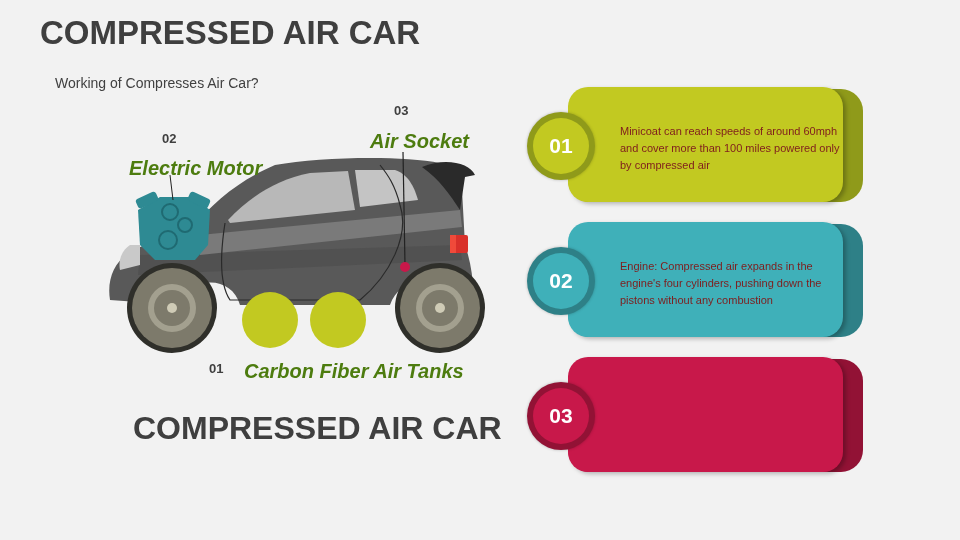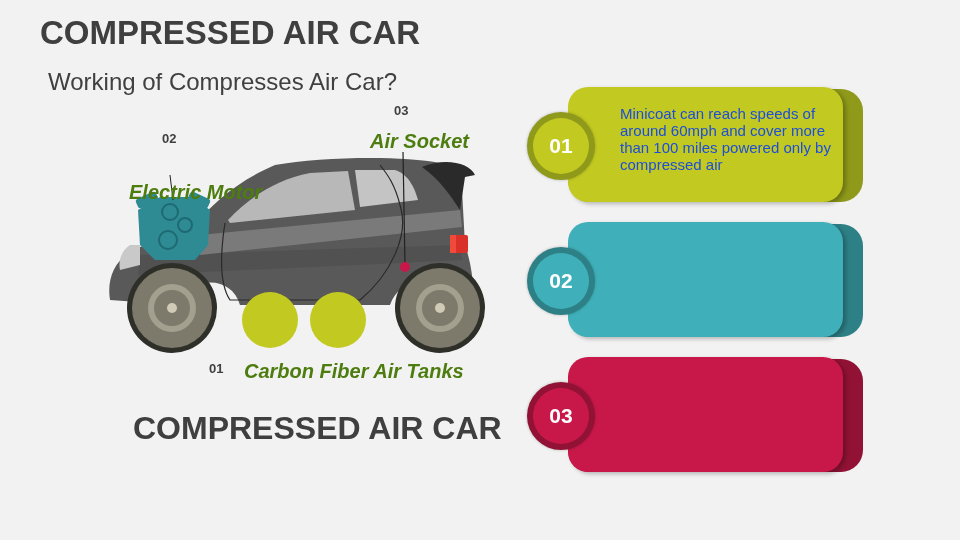--- a/index.html
+++ b/index.html
@@ -9,21 +9,21 @@
     font-family: "Liberation Sans", "DejaVu Sans", sans-serif;
     color: #404040;
   }
   .title {
     position: absolute; left: 40px; top: 14px;
     font-size: 33px; font-weight: bold; color: #3f3f3f; letter-spacing: 0px;
     margin: 0;
   }
   .subtitle {
     position: absolute; left: 40px; top: 60px;
-    font-size: 24px; color: #404040; margin: 8px;
+    font-size: 14px; color: #404040; margin: 15px;
   }
   .bottom-title {
     position: absolute; left: 133px; top: 410px;
     font-size: 32px; font-weight: bold; color: #3f3f3f;
   }
   .car-area { position: absolute; left: 100px; top: 95px; width: 400px; height: 300px; }
   .car-svg { position: absolute; left: 0; top: 0; }
   .lbl-num {
     position: absolute; font-size: 13px; font-weight: bold; color: #404040;
   }
@@ -48,22 +48,22 @@
     border-radius: 50%;
     box-shadow: 0 0 3px rgba(0,0,0,0.25);
   }
   .card .badge-inner {
     position: absolute; left: 6px; top: 6px; width: 56px; height: 56px;
     border-radius: 50%;
     display: flex; align-items: center; justify-content: center;
     color: #fff; font-weight: bold; font-size: 21px;
   }
   .card .desc {
-    position: absolute; left: 100px; top: 18px; width: 228px;
-    color: #1d4ed8; font-size: 15px; line-height: 17px;
+    position: absolute; left: 100px; top: 36px; width: 228px;
+    color: #7f1d1d; font-size: 11px; line-height: 17px;
   }
 </style>
 </head>
 <body>
 
 <h1 class="title">COMPRESSED AIR CAR</h1>
 <p class="subtitle">Working of Compresses Air Car?</p>
 
 <div class="car-area">
   <svg class="car-svg" width="400" height="300" viewBox="0 0 400 300">
@@ -109,21 +109,21 @@
       <circle cx="85" cy="130" r="7" fill="none" stroke="#1f6a72" stroke-width="2"></circle>
       <circle cx="68" cy="145" r="9" fill="none" stroke="#1f6a72" stroke-width="2"></circle>
     </g>
 
     <line x1="70" y1="80" x2="73" y2="105" stroke="#222" stroke-width="1"></line>
     <line x1="303" y1="57" x2="305" y2="170" stroke="#222" stroke-width="1.2"></line>
     <circle cx="305" cy="172" r="5" fill="#c8184a"></circle>
   </svg>
 
   <span class="lbl-num" style="left:62px; top:36px;">02</span>
-  <span class="lbl-text" style="left:29px; top:62px;margin-top:24px;">Electric Motor</span>
+  <span class="lbl-text" style="left:29px; top:62px;">Electric Motor</span>
 
   <span class="lbl-num" style="left:294px; top:8px;">03</span>
   <span class="lbl-text" style="left:270px; top:35px;">Air Socket</span>
 
   <span class="lbl-num" style="left:109px; top:266px;">01</span>
   <span class="lbl-text" style="left:144px; top:265px;">Carbon Fiber Air Tanks</span>
 </div>
 
 <div class="bottom-title">COMPRESSED AIR CAR</div>
 
@@ -135,20 +135,21 @@
   </div>
   <div class="desc">Minicoat can reach speeds of around 60mph and cover more than 100 miles powered only by compressed air</div>
 </div>
 
 <div class="card" style="top:222px;">
   <div class="back" style="background:#2e8087;"></div>
   <div class="front" style="background:#3fb0b9;"></div>
   <div class="badge-outer" style="background:#2e8087;">
     <div class="badge-inner" style="background:#3fb0b9;">02</div>
   </div>
+  <div class="desc">Engine: Compressed air expands in the engine's four cylinders, pushing down the pistons without any combustion</div>
 </div>
 
 <div class="card" style="top:357px;">
   <div class="back" style="background:#921235;"></div>
   <div class="front" style="background:#c8184a;"></div>
   <div class="badge-outer" style="background:#921235;">
     <div class="badge-inner" style="background:#c8184a;">03</div>
   </div>
 </div>
 

